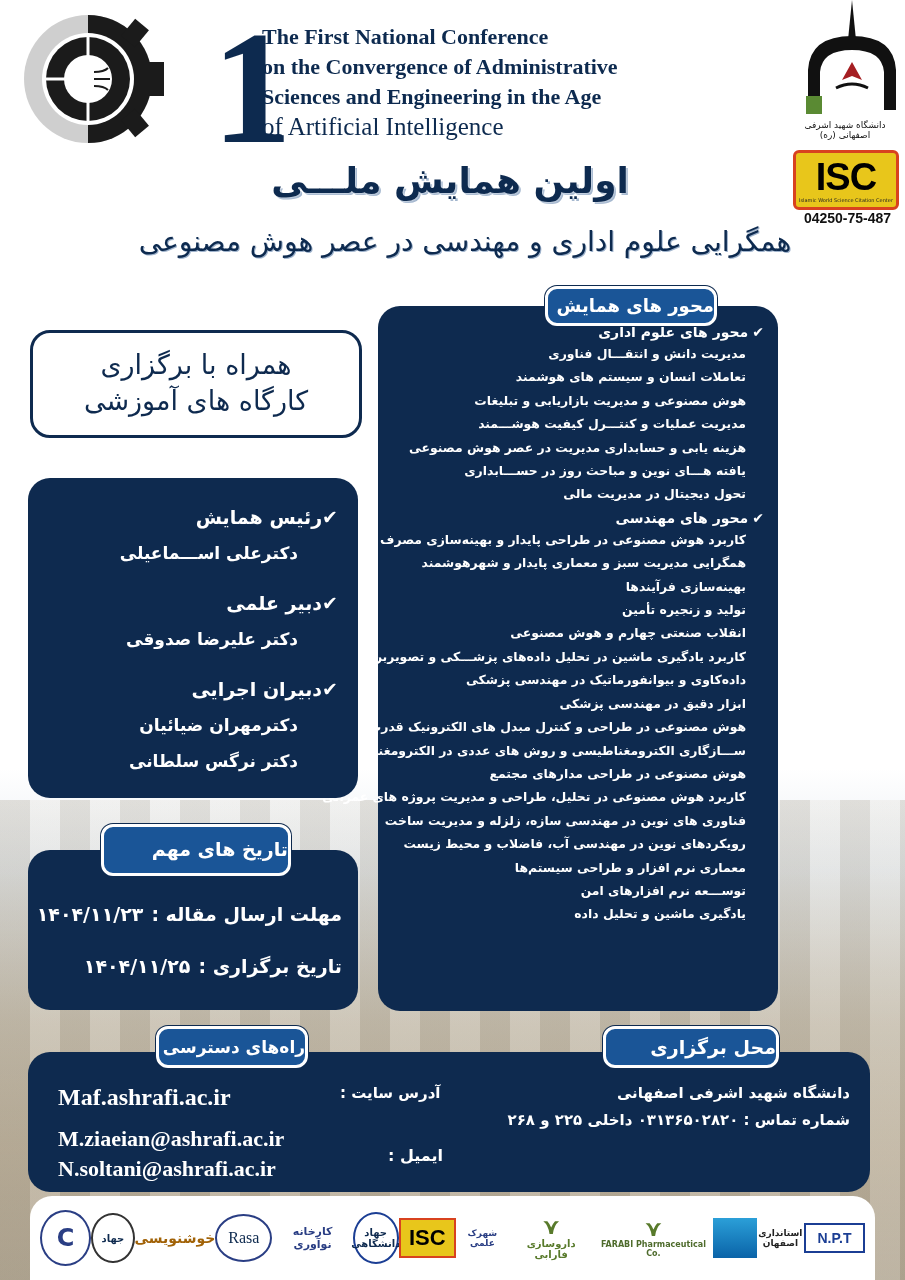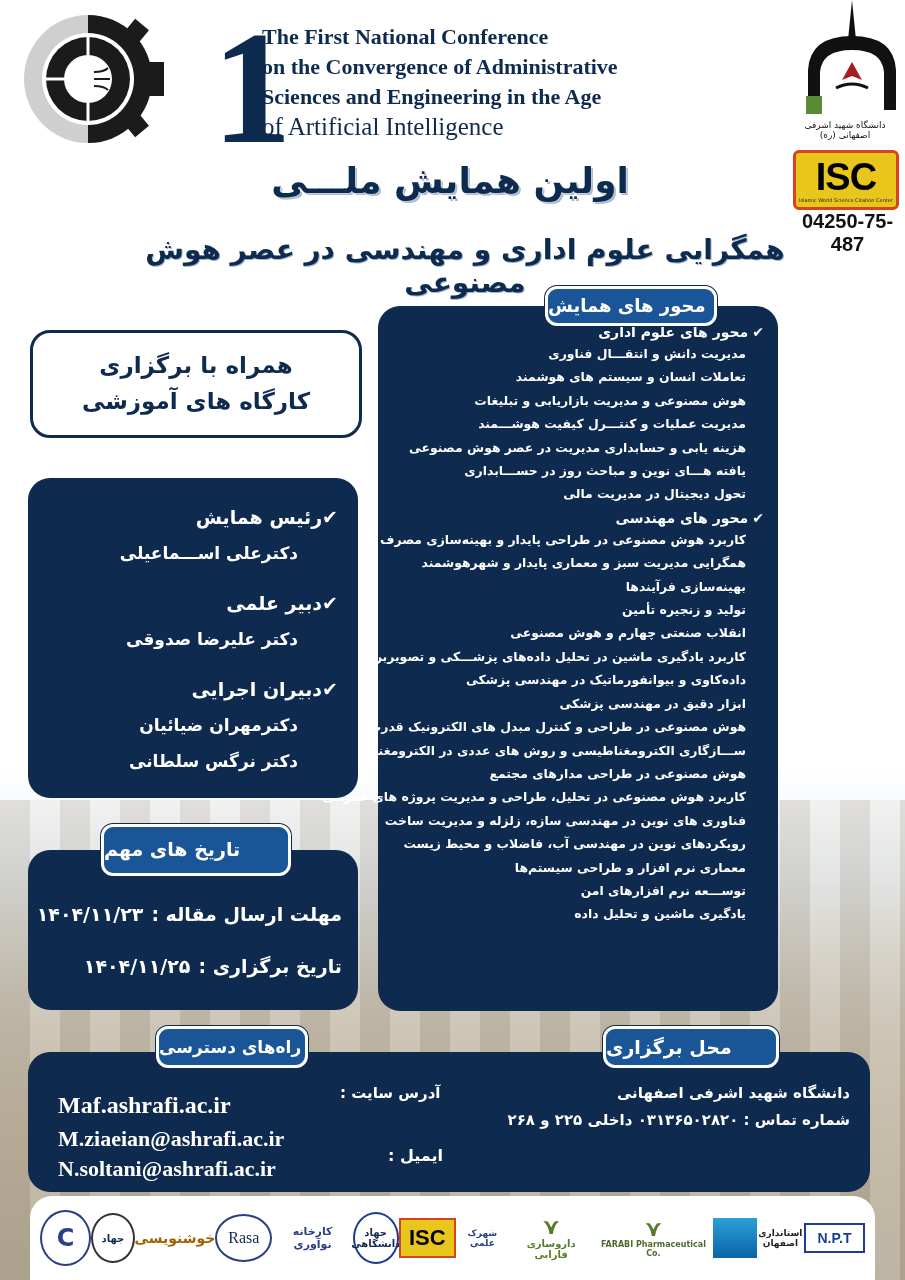--- a/index.html
+++ b/index.html
@@ -18,65 +18,65 @@
     pointer-events: none;
   }
   .abs { position: absolute; }
 
   
   .logo-left { left: 8px; top: 4px; width: 170px; height: 150px; }
   .logo-right { left: 790px; top: 0px; width: 110px; height: 150px; }
   .isc-top { left: 793px; top: 150px; width: 106px; height: 60px; background: #e8c61b; border: 3px solid #d8421f; border-radius: 6px; display:flex; flex-direction:column; align-items:center; justify-content:center; }
   .isc-top .isc-text { font-family: "Liberation Sans", sans-serif; font-weight: 900; font-size: 38px; color: #000; letter-spacing: -1px; line-height: 40px; }
   .isc-top .isc-sub { font-size: 5px; color:#222; }
-  .isc-code { left: 795px; top: 210px; width: 105px; font-family: "Liberation Sans", sans-serif; font-weight: bold; font-size: 20px; color:#111; text-align:center; }
+  .isc-code { left: 795px; top: 210px; width: 105px; font-family: "Liberation Sans", sans-serif; font-weight: bold; font-size: 14px; color:#111; text-align:center; }
 
   .big-one { left: 212px; top: 18px; width: 52px; height: 140px; font-family: "Liberation Serif", serif; font-weight: bold; font-size: 160px; line-height: 140px; color: #0d2a4f; }
   .title-en { left: 262px; top: 22px; width: 440px; font-family: "Liberation Serif", serif; font-size: 22px; line-height: 30px; color: #0d2a4f; font-weight: bold; }
   .title-en .l4 { font-size: 25px; font-weight: normal; }
 
   .title-fa-1 { left: 230px; top: 160px; width: 440px; text-align:center; direction: rtl; font-size: 36px; font-weight: bold; color: #0d2a4f; text-shadow: 0 0 3px #fff, 2px 2px 0 #9fb3cc; }
-  .title-fa-2 { left: 80px; top: 225px; width: 770px; text-align:center; direction: rtl; font-size: 28px; font-weight: bold; color: #0d2a4f; text-shadow: 1px 1px 0 #9fb3cc; margin-top: 8px; }
+  .title-fa-2 { left: 80px; top: 225px; width: 770px; text-align:center; direction: rtl; font-size: 28px; font-weight: normal; color: #0d2a4f; text-shadow: 1px 1px 0 #9fb3cc; }
 
   
   .panel { background: #0e2a4f; border-radius: 22px; color: #fff; }
   .tab-label {
     background: #1a5597; color: #fff; border: 3px solid #fff; border-radius: 12px;
-    font-weight: bold; text-align: left; direction: rtl;
+    font-weight: bold; text-align: right; direction: rtl;
     box-shadow: 0 0 0 1px #0e2a4f;
   }
 
   .topics-panel { left: 378px; top: 306px; width: 400px; height: 705px; padding: 14px 14px 10px 2px; direction: rtl; }
   .topics-tab { left: 545px; top: 286px; width: 172px; height: 40px; font-size: 18px; line-height: 34px; }
   .topic-head { font-weight: bold; font-size: 14px; color: #fff; margin-top: 2px; height: 20px; line-height: 20px; }
   .topic-head .check { color:#fff; margin-left: 4px; }
   .topic-item { font-size: 12.4px; font-weight: bold; line-height: 23.4px; padding-right: 18px; white-space: nowrap; }
   .topic-list { list-style: none; }
 
   .workshop-box { left: 30px; top: 330px; width: 332px; height: 108px; background:#fff; border: 3px solid #0e2a4f; border-radius: 20px; text-align:center; direction: rtl; padding-top: 14px; }
-  .workshop-box div { font-size: 23px; font-weight: bold; line-height: 36px; color: #0e2a4f; }
+  .workshop-box div { font-size: 27px; font-weight: normal; line-height: 36px; color: #0e2a4f; }
 
   .people-panel { left: 28px; top: 478px; width: 330px; height: 320px; padding: 20px 20px 0 20px; direction: rtl; }
   .role { font-size: 19px; font-weight: bold; line-height: 30px; height: 42px; padding-top:4px; }
   .person { font-size: 17px; font-weight: bold; line-height: 26px; height: 44px; padding-right: 40px; }
 
   .dates-tab { left: 101px; top: 824px; width: 190px; height: 52px; font-size: 19px; line-height: 44px; }
   .dates-panel { left: 28px; top: 850px; width: 330px; height: 160px; padding: 38px 16px 0 10px; direction: rtl; }
   .date-row { font-size: 19px; font-weight: bold; line-height: 52px; white-space: nowrap; display:flex; justify-content: flex-start; gap: 8px; }
 
   .access-tab { left: 156px; top: 1026px; width: 152px; height: 42px; font-size: 17px; line-height: 36px; }
   .venue-tab { left: 603px; top: 1026px; width: 176px; height: 42px; font-size: 19px; line-height: 36px; }
   .bottom-panel { left: 28px; top: 1052px; width: 842px; height: 140px; }
 
   .venue-block { position:absolute; right: 20px; top: 28px; width: 420px; direction: rtl; font-weight: bold; }
   .venue-block .line { font-size: 15px; line-height: 27px; white-space: nowrap; }
 
   .access-block { position:absolute; left: 20px; top: 28px; width: 400px; }
   .site-row { position:absolute; left: 0; top: 0; width: 400px; height: 36px; }
-  .site-url { position:absolute; left: 10px; top: 12px; font-family: "Liberation Serif", serif; font-weight: bold; font-size: 24px; }
+  .site-url { position:absolute; left: 10px; top: 4px; font-family: "Liberation Serif", serif; font-weight: bold; font-size: 24px; }
   .site-label { position:absolute; left: 292px; top: 4px; font-weight: bold; font-size: 15px; direction: rtl; }
   .email-row { position:absolute; left: 10px; font-family: "Liberation Serif", serif; font-weight: bold; font-size: 22px; }
   .email-label { position:absolute; left: 340px; top: 66px; font-weight: bold; font-size: 16px; direction: rtl; }
 
   .logos-strip { left: 30px; top: 1196px; width: 845px; height: 84px; background: #fff; border-radius: 22px 22px 0 0; display:flex; align-items:center; justify-content: space-around; padding: 0 10px; }
   .sponsor { display:flex; align-items:center; justify-content:center; font-size: 10px; font-weight:bold; color:#0e2a4f; text-align:center; }
   .sponsor.circle { width: 52px; height: 56px; border-radius: 50%; border: 2px solid #2a3e84; }
   .sponsor.isc { width: 58px; height: 40px; background:#e8c61b; border:2px solid #d8421f; font-family: "Liberation Sans", sans-serif; font-weight: 900; font-size: 22px; color:#000; }
   .sponsor.farabi { color: #4e6b2c; font-size: 11px; flex-direction:column; }
   .sponsor.water { width: 44px; height: 40px; background: linear-gradient(180deg, #2b9fd8 0%, #0a63a8 100%); }

